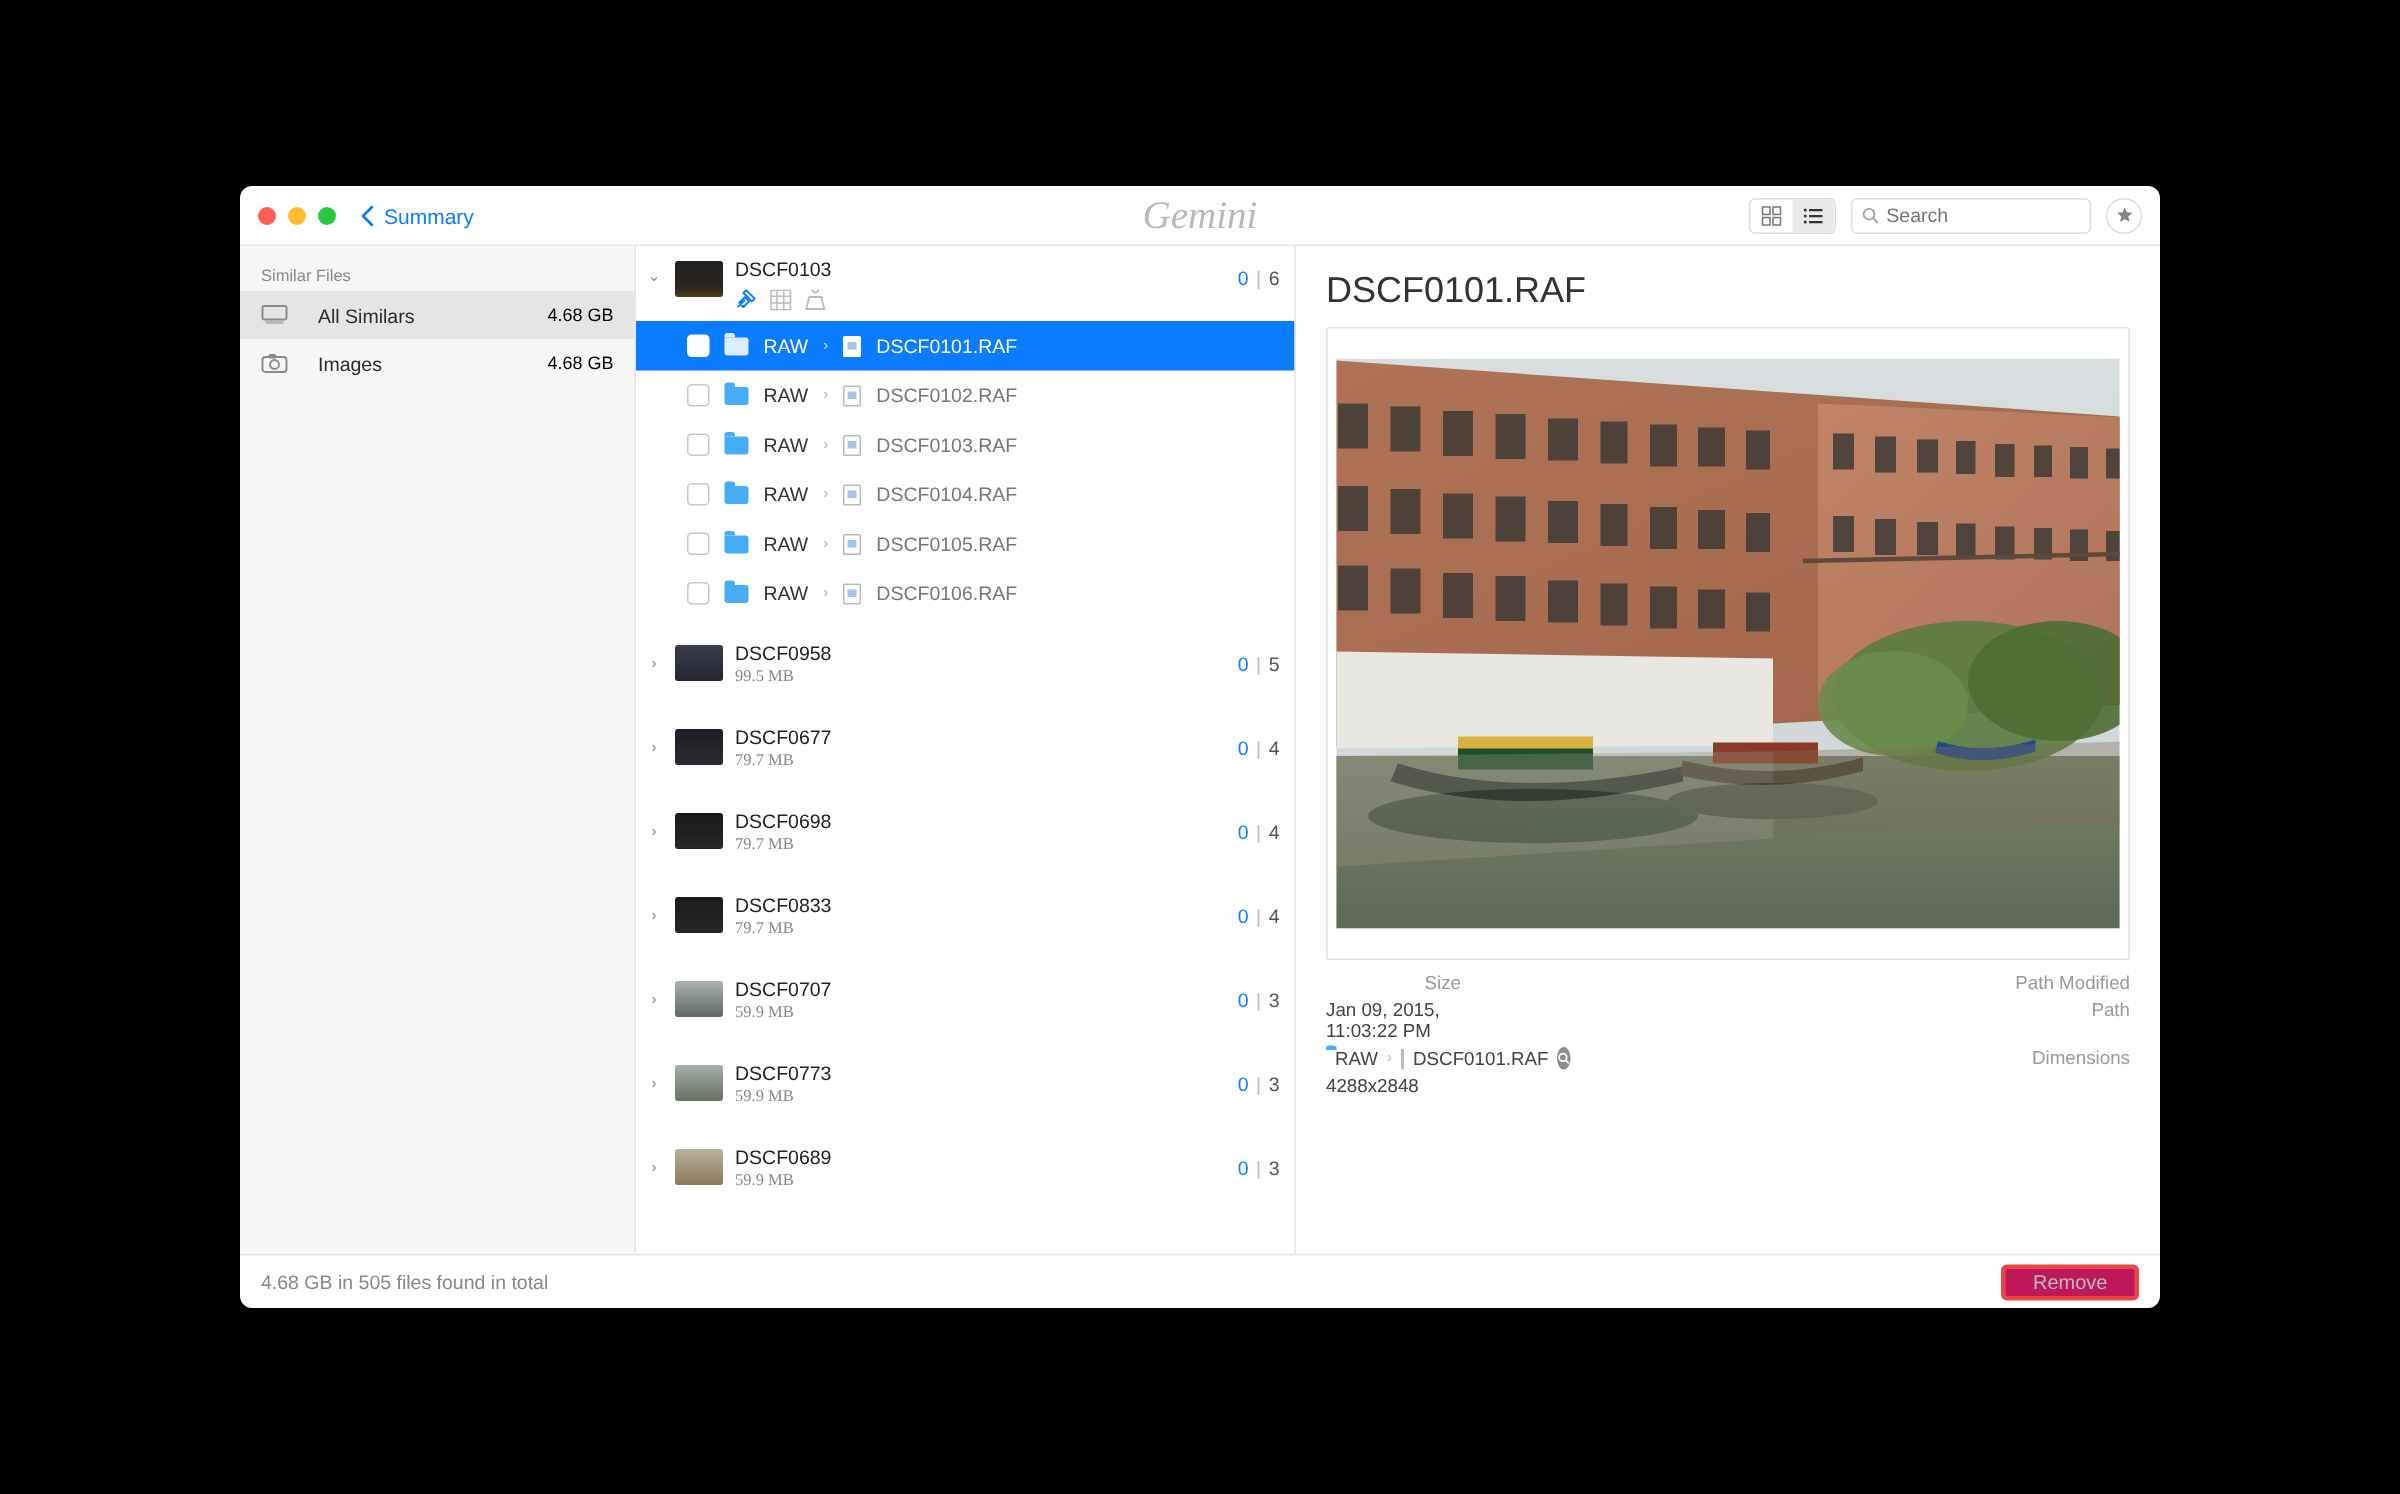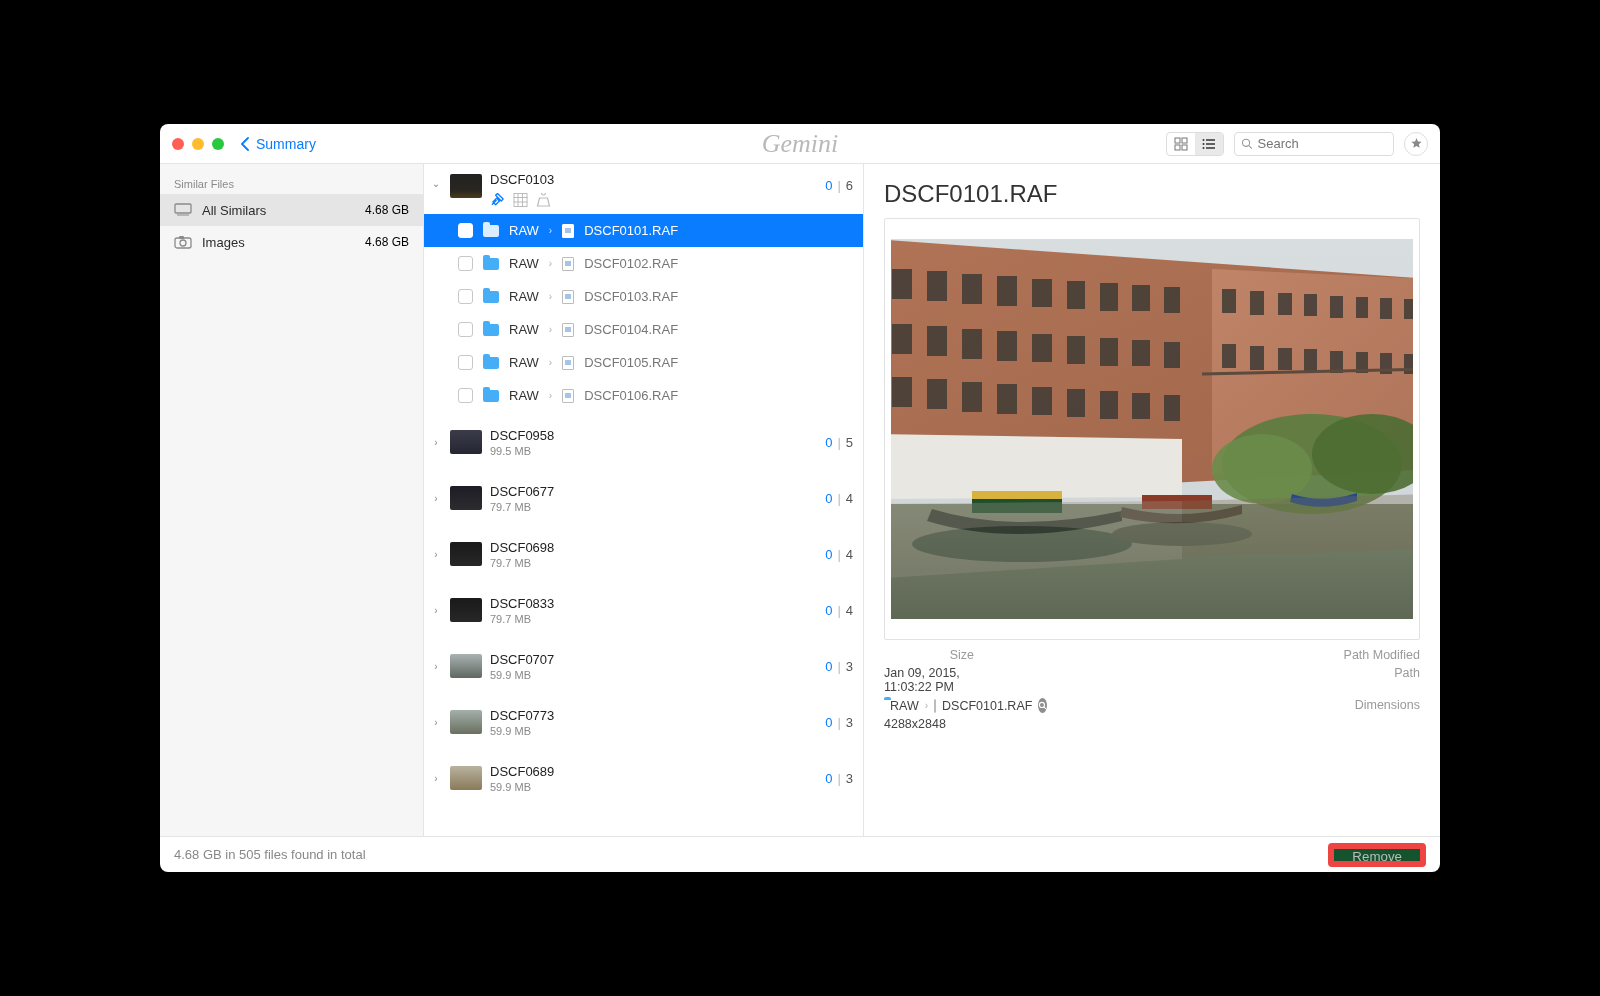--- a/index.html
+++ b/index.html
@@ -49,21 +49,21 @@
   .view-toggle { display: flex; border: 1px solid #ddd; border-radius: 4px; overflow: hidden; }
   .view-toggle .vt { width: 28px; height: 22px; display:flex; align-items:center; justify-content:center; color:#777; }
   .view-toggle .vt.active { background: #e9e9e9; color:#333; }
   .search-field { display:flex; align-items:center; border:1px solid #ddd; border-radius:4px; height:24px; width:160px; padding:0 6px; color:#999; gap:5px; }
   .search-field input { border:none; outline:none; width:100%; font-size:13px; color:#333; background:transparent; }
   .star-btn { width:24px; height:24px; border:1px solid #ddd; border-radius:50%; display:flex; align-items:center; justify-content:center; color:#888; }
 
   .body { flex:1; display:flex; min-height:0; }
   .sidebar { width:264px; background:#f6f6f6; border-right:1px solid #e5e5e5; padding-top:8px; }
   .sidebar-header { font-size:11px; color:#8a8a8a; padding:6px 14px 4px; }
-  .sb-item { height:32px; display:flex; align-items:center; padding:16px 14px; gap:10px; cursor:pointer; }
+  .sb-item { height:32px; display:flex; align-items:center; padding:16px 14px; gap:20px; cursor:pointer; }
   .sb-item.selected { background:#e5e5e5; }
   .sb-icon { width:18px; height:14px; color:#8a8a8a; display:flex; align-items:center; }
   .sb-label { flex:1; color:#2b2b2b; font-size:13px; }
   .sb-size { color:#000000; font-size:12px; }
 
   .middle { width:440px; border-right:1px solid #e5e5e5; display:flex; flex-direction:column; min-height:0; }
   .mid-header { height:30px; display:flex; align-items:center; justify-content:space-between; padding:0 12px; font-size:12px; }
   .mid-header .link { color:#0a7cff; cursor:pointer; }
   .mid-header .carat { font-size:9px; margin-left:3px; }
   .mid-header .sort { color:#555; cursor:pointer; }
@@ -75,21 +75,21 @@
   .thumb { width:32px; height:24px; background:#3b3b3b; border-radius:2px; flex-shrink:0; background-size:cover; }
   .thumb.dark1 { background:linear-gradient(180deg,#222 0%,#2a2620 70%,#4a3b1a 100%); }
   .thumb.dark2 { background:linear-gradient(180deg,#3a3c4a 0%,#262632 100%); }
   .thumb.dark3 { background:linear-gradient(180deg,#1e1c25 0%,#2c2c30 100%); }
   .thumb.dark4 { background:linear-gradient(180deg,#1a1a1a 0%,#272727 100%); }
   .thumb.light1 { background:linear-gradient(180deg,#aab2b2 0%,#606862 100%); }
   .thumb.light2 { background:linear-gradient(180deg,#a4b0aa 0%,#6a6f60 100%); }
   .thumb.light3 { background:linear-gradient(180deg,#b8b2a0 0%,#8a7a58 100%); }
   .gh-text { display:flex; flex-direction:column; gap:2px; }
   .gh-name { font-size:13px; color:#222; }
-  .gh-sub { font-size:11px; color:#888; }
+  .gh-sub { font-size:11px; color:#888;font-family:Liberation Serif, serif; }
   .gh-right { margin-left:auto; font-size:13px; display:flex; gap:5px; }
   .cnt-sel { color:#0a7cff; }
   .cnt-sep { color:#bbb; }
   .cnt-tot { color:#555; }
   .gh-tools { display:flex; gap:8px; margin-top:4px; color:#0a7cff; }
   .gh-tools .muted { color:#bbb; }
   .gh-tools svg, .gh-tools span.i { width:15px; height:14px; }
 
   .file-row { height:33px; display:flex; align-items:center; padding-left:34px; gap:10px; cursor:pointer; font-size:13px; }
   .file-row .chk { width:15px; height:15px; border:1px solid #c8c8c8; border-radius:3px; background:#fff; flex-shrink:0; }
@@ -113,21 +113,21 @@
   .detail-title { font-size:24px; font-weight:300; color:#333; margin:2px 0 10px; }
   .preview-frame { border:1px solid #e2e2e2; border-radius:2px; padding:20px 6px; background:#fff; display:flex; justify-content:center; }
   .preview-img { width:100%; height:380px; }
   .preview-img svg { width:100%; height:100%; }
   .meta { margin-top:8px; display:grid; grid-template-columns:90px 1fr; row-gap:4px; column-gap:10px; font-size:12.5px; }
   .meta dt { text-align:right; color:#9a9a9a; }
   .meta dd { color:#444; display:flex; align-items:center; gap:6px; }
   .reveal-btn { width:15px;height:15px;border-radius:50%;background:#8d8d8d;color:#fff;display:inline-flex;align-items:center;justify-content:center;font-size:10px; }
 
   .footer { height:36px; border-top:1px solid #e5e5e5; display:flex; align-items:center; padding:0 14px; justify-content:space-between; color:#888; font-size:13px; }
-  .remove-btn { height:24px; padding:0 18px; border:6px solid #ef4444; border-radius:4px; background:#14532d; color:#bbb;margin-left:35px; }
+  .remove-btn { height:24px; padding:0 18px; border:3px solid #ef4444; border-radius:4px; background:#be185d; color:#bbb;margin-left:35px; }
 
   
   .list::-webkit-scrollbar{width:0;}
 </style>
 </head>
 <body>
 
 <div class="window">
 
   <div class="titlebar">

